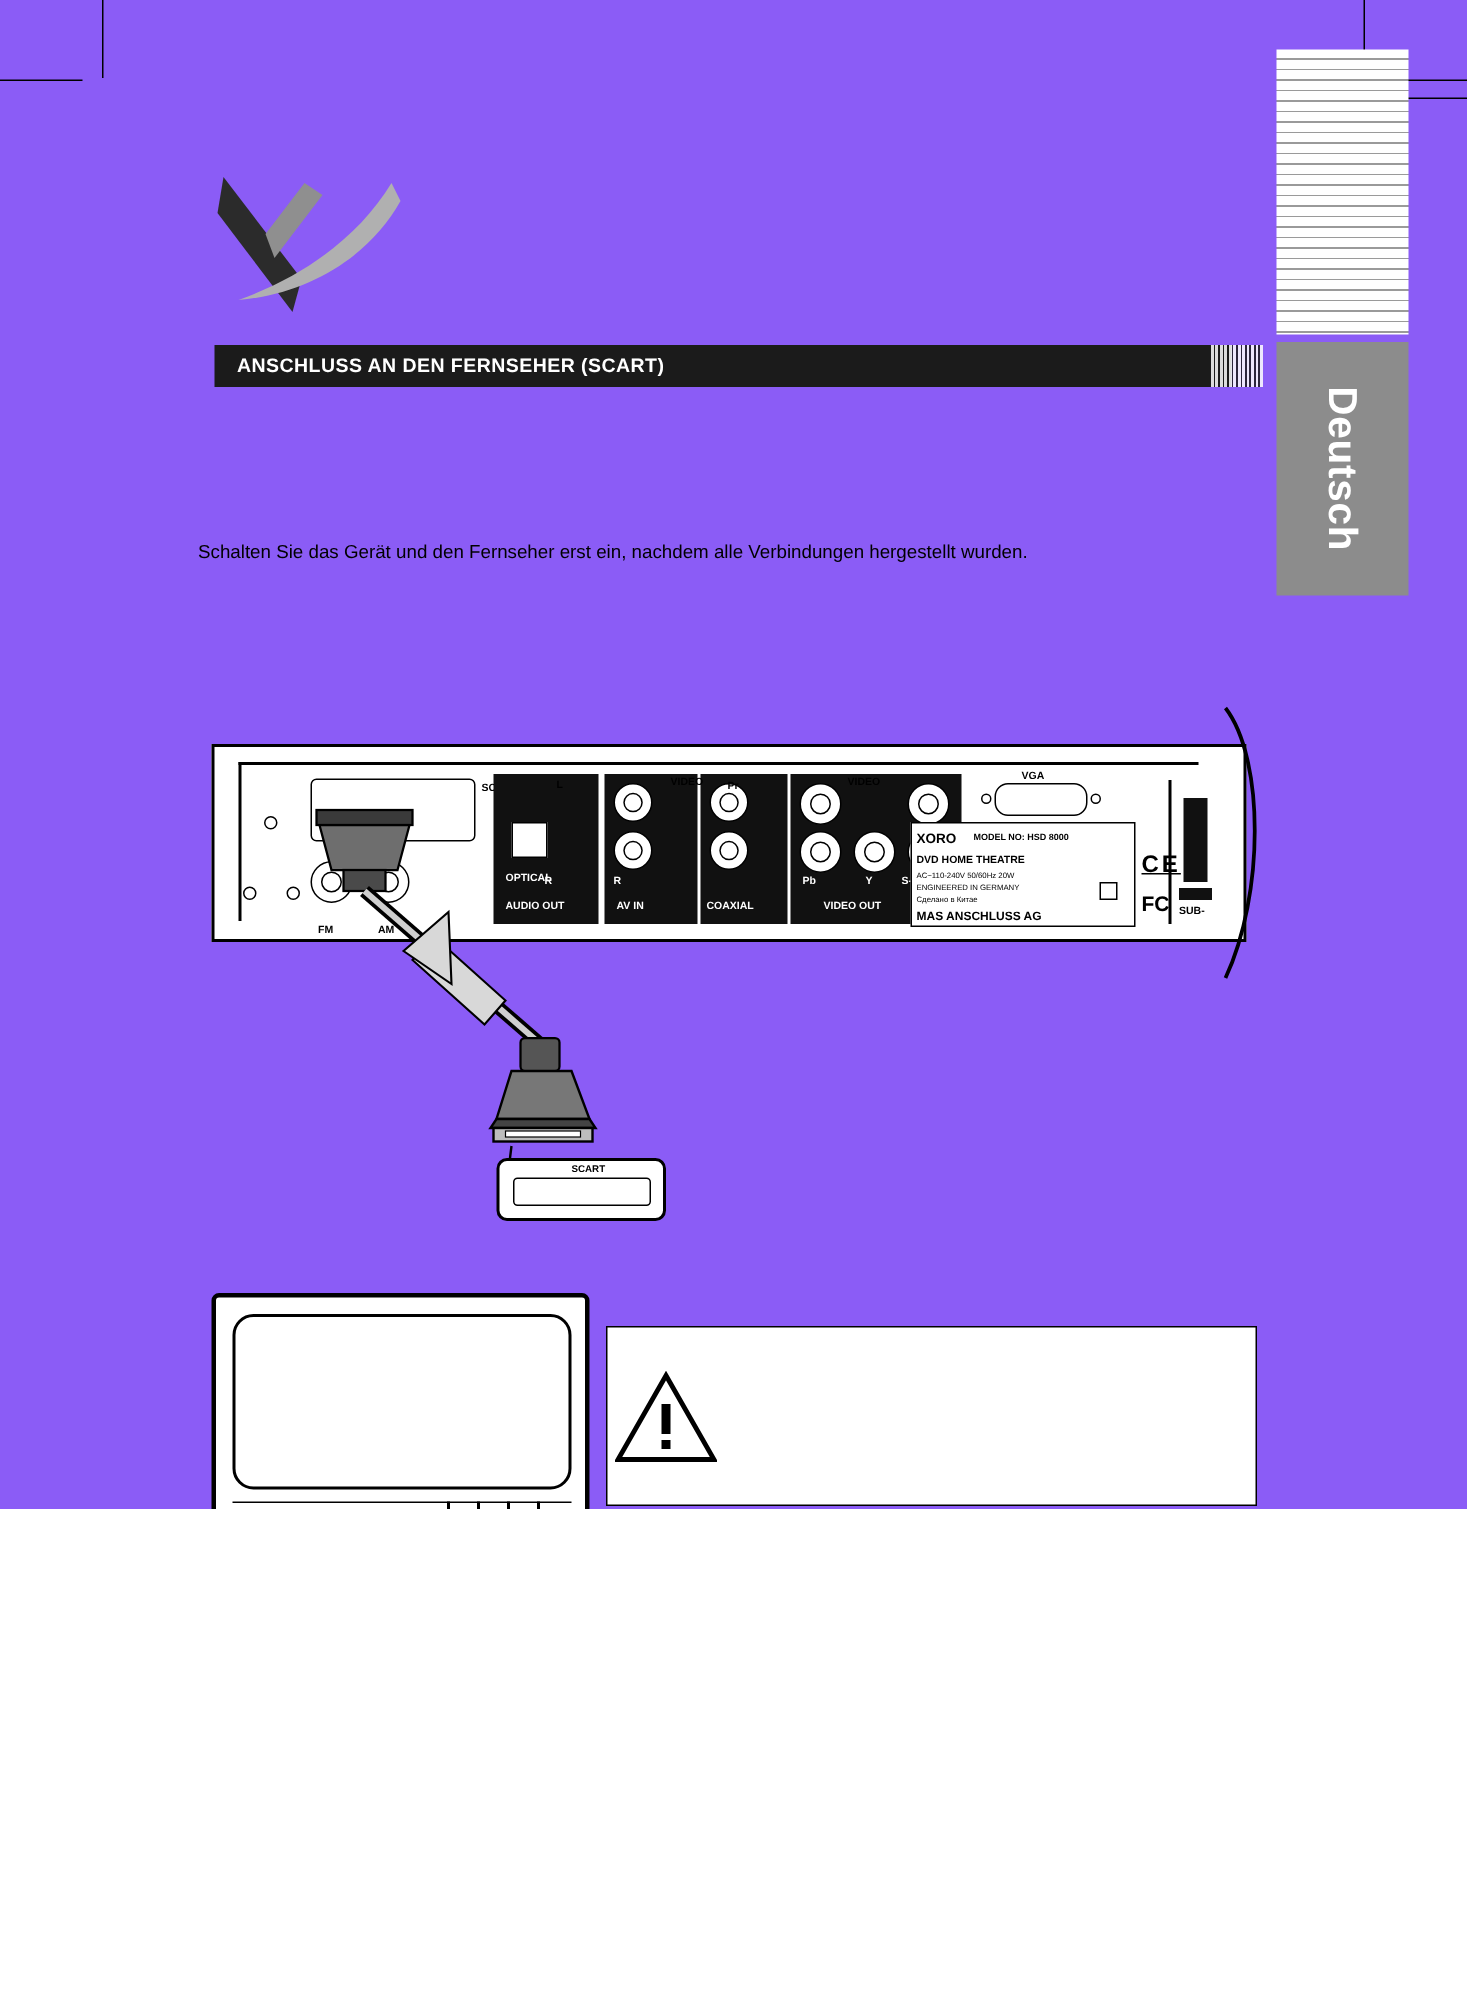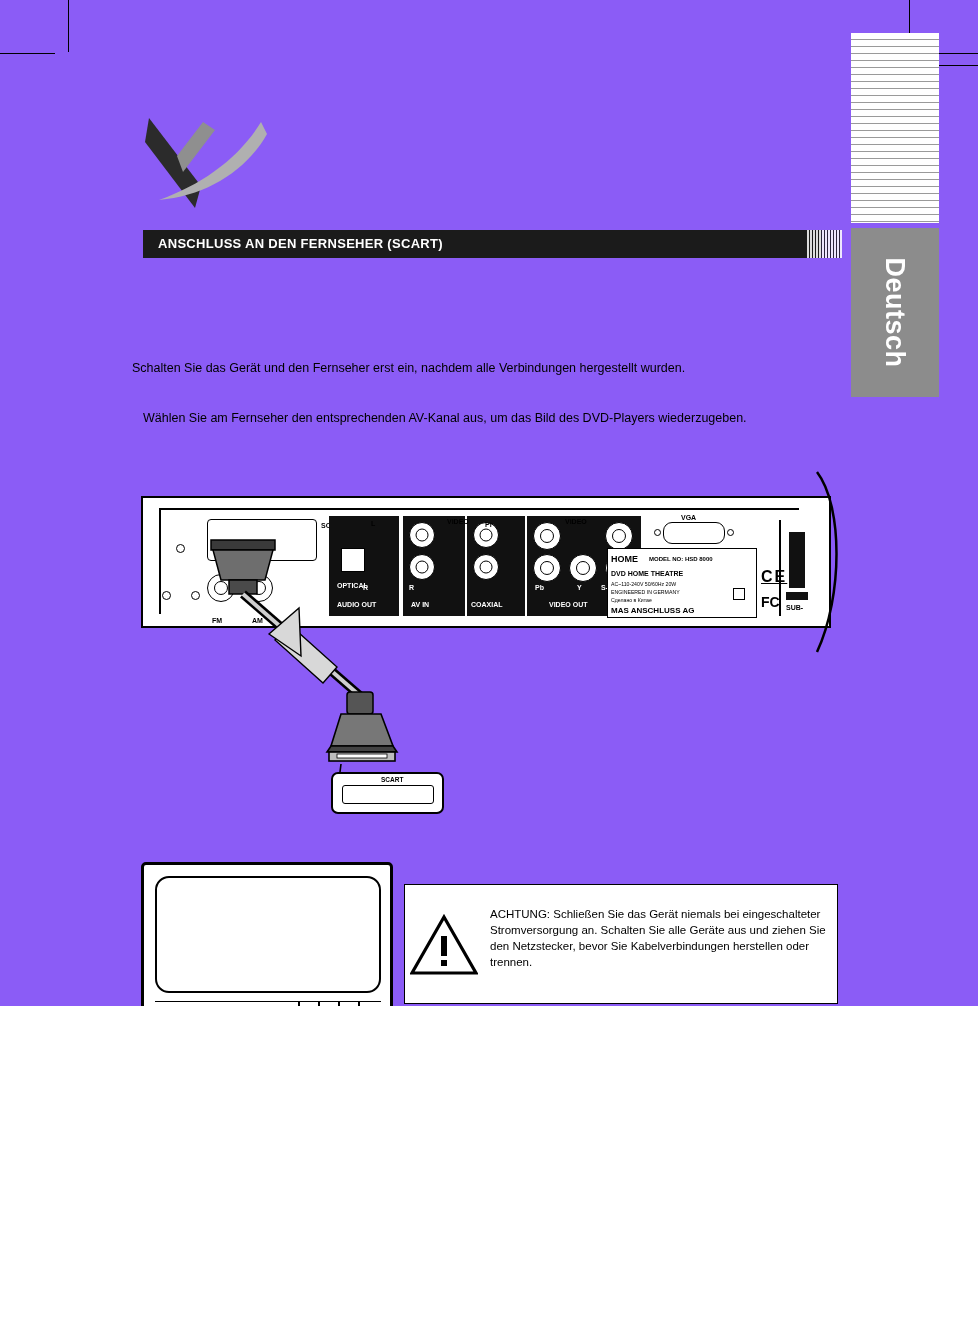--- a/index.html
+++ b/index.html
@@ -349,21 +349,20 @@
   </div>
 
   <div class="title-bar"></div>
   <div class="title-bar-fade"></div>
   <div class="title-bar-text">ANSCHLUSS AN DEN FERNSEHER (SCART)</div>
 
   <div class="lang-tab"></div>
   <div class="lang-tab-label">Deutsch</div>
 
   <div class="txt" style="left:132px; top:360px; width:672px;">Schalten Sie das Gerät und den Fernseher erst ein, nachdem alle Verbindungen hergestellt wurden.</div>
-  <div class="txt" style="left:143px; top:410px; width:672px;">Wählen Sie am Fernseher den entsprechenden AV-Kanal aus, um das Bild des DVD-Players wiederzugeben.</div>
 
   <div class="device">
     <div class="device-outline"></div>
 
     <svg style="position:absolute;left:668px;top:-30px;" width="60" height="200">
       <path d="M8,6 C34,40 34,130 8,186" fill="none" stroke="#000" stroke-width="2.5"></path>
     </svg>
 
     <div class="panel-line" style="left:18px; top:12px; width:640px; height:1.5px;"></div>
     <div class="panel-line" style="left:18px; top:12px; width:1.5px; height:106px;"></div>
@@ -428,21 +427,21 @@
         <span class="inner"></span>
       </div>
     <div class="lbl" style="left:344px; top:25px;">Pr</div>
     <div class="lbl" style="left:424px; top:22px;">VIDEO</div>
     <div class="lbl-w" style="left:394px; top:88px;">Pb</div>
     <div class="lbl-w" style="left:436px; top:88px;">Y</div>
     <div class="lbl-w" style="left:460px; top:88px;">S-VIDEO</div>
     <div class="lbl-w" style="left:408px; top:105px;">VIDEO OUT</div>
 
     <div class="scart-socket" style="left:466px; top:52px; width:150px; height:70px; border-width:1.2px;"></div>
-    <div class="lbl" style="left:470px; top:58px; font-size:9px;">HOME</div>
+    <div class="lbl" style="left:470px; top:58px; font-size:9px;">XORO</div>
     <div class="tiny" style="left:508px; top:60px; font-weight:bold; font-size:6px;">MODEL NO: HSD 8000</div>
     <div class="lbl" style="left:470px; top:74px;">DVD HOME THEATRE</div>
     <div class="tiny" style="left:470px; top:85px;">AC~110-240V 50/60Hz 20W</div>
     <div class="tiny" style="left:470px; top:93px;">ENGINEERED IN GERMANY</div>
     <div class="tiny" style="left:470px; top:101px;">Сделано в Китае</div>
     <div class="lbl" style="left:470px; top:110px; font-size:8px;">MAS ANSCHLUSS AG</div>
     <div class="scart-socket" style="left:592px; top:92px; width:12px; height:12px; border-width:1px;"></div>
 
     <div class="lbl" style="left:620px; top:72px; font-size:16px; letter-spacing:2px;text-decoration:underline;">CE</div>
     <div class="lbl" style="left:620px; top:98px; font-size:14px;">FC</div>
@@ -494,21 +493,20 @@
   </div>
 
   <div class="warn-box"></div>
   <div class="warn-tri">
     <svg width="68" height="62" viewBox="0 0 68 62">
       <path d="M34,3 L66,59 L2,59 Z" fill="none" stroke="#000" stroke-width="3.2"></path>
       <rect x="31" y="22" width="6" height="20" fill="#000"></rect>
       <rect x="31" y="46" width="6" height="6" fill="#000"></rect>
     </svg>
   </div>
-  <div class="warn-text">ACHTUNG: Schließen Sie das Gerät niemals bei eingeschalteter Stromversorgung an. Schalten Sie alle Geräte aus und ziehen Sie den Netzstecker, bevor Sie Kabelverbindungen herstellen oder trennen.</div>
 
   <div class="footer-rule"></div>
   <div class="footer-text" style="left:143px; top:1100px;">XORO HSD 4000</div>
   <div class="footer-text" style="left:770px; top:1100px;">Deutsch</div>
 
   <div class="page-badge"></div>
   <div class="page-num">9</div>
 
 </div>
 

